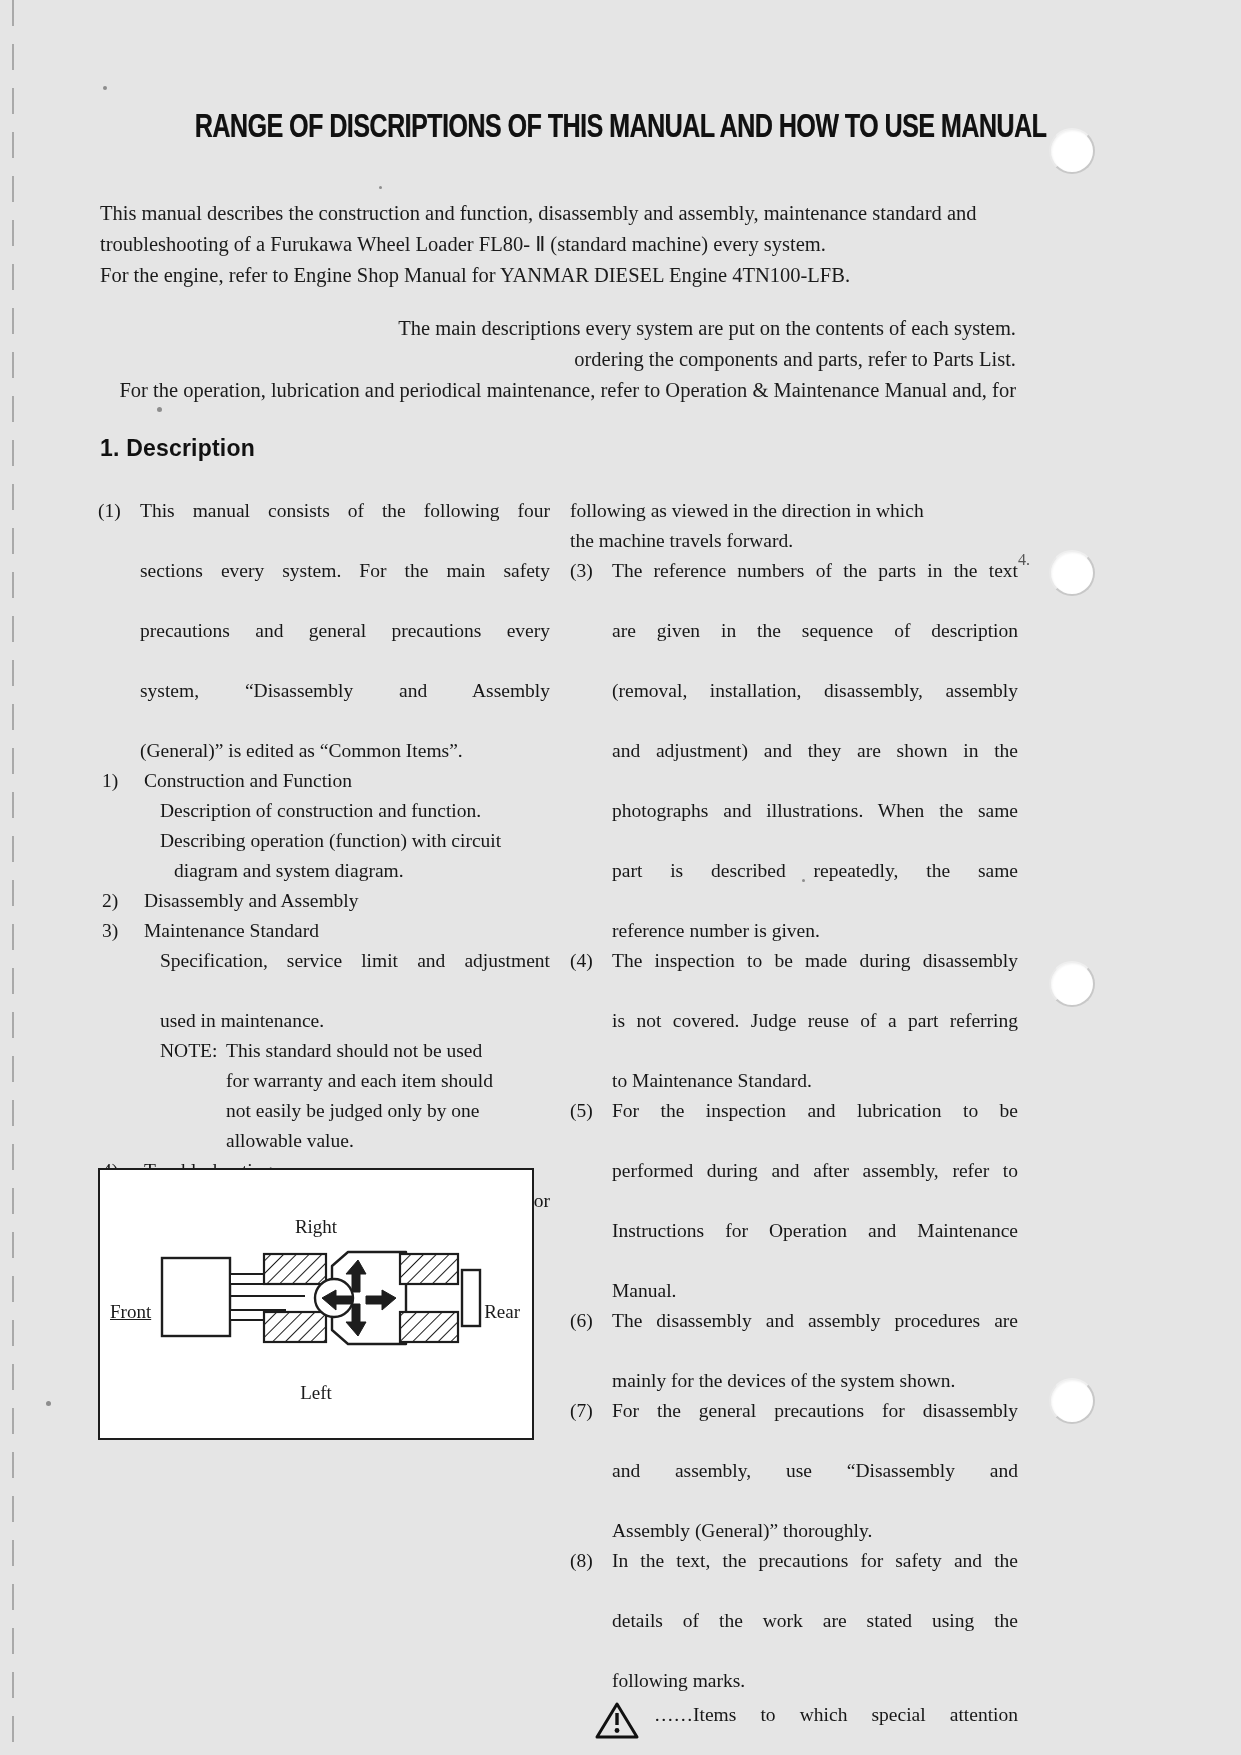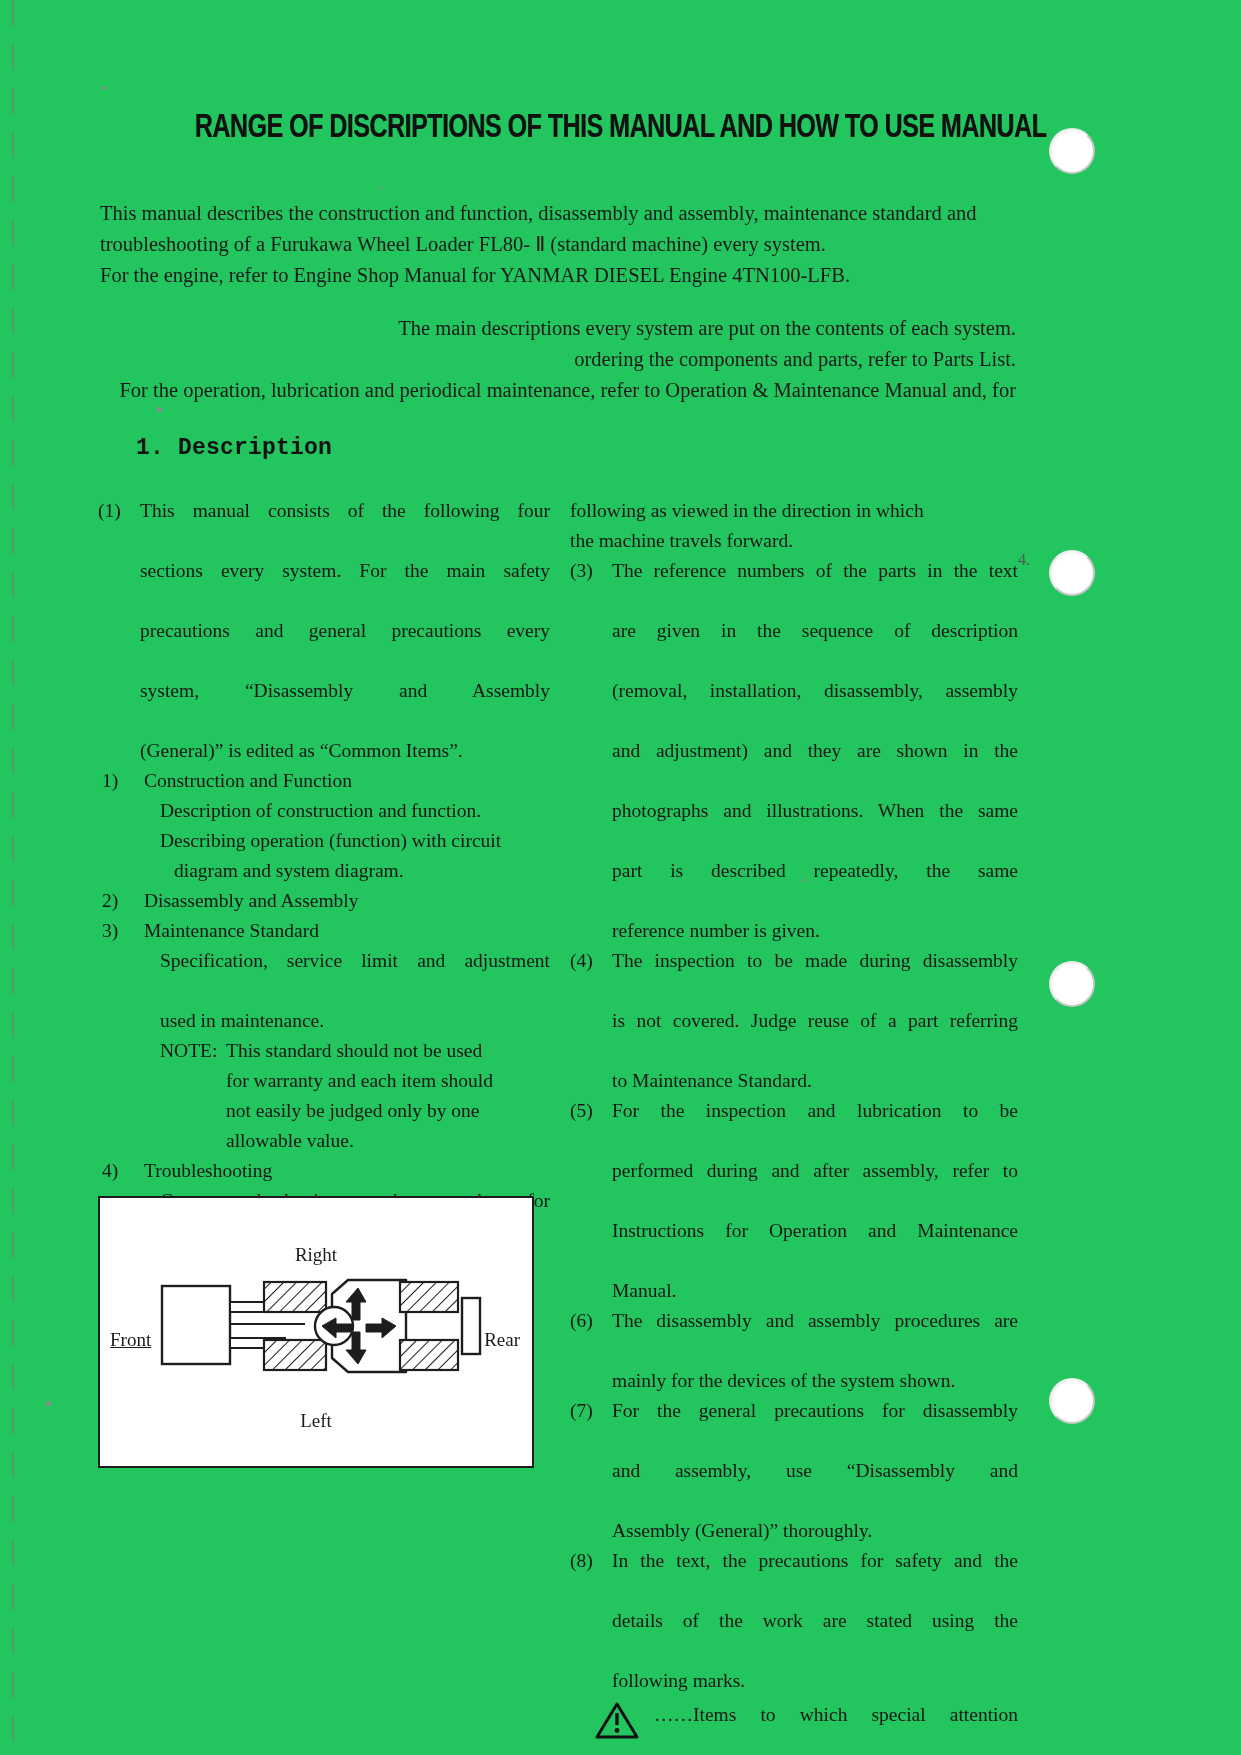--- a/index.html
+++ b/index.html
@@ -8,21 +8,21 @@
     background: #ffffff;
   }
   body {
     font-family: "Liberation Serif", serif;
     color: #171717;
   }
   .page {
     position: relative;
     width: 1241px;
     height: 1755px;
-    background: #22c55e;
+    background: #e5e5e5;
     overflow: hidden;
   }
 
   
   .scan-edge-left {
     position: absolute;
     left: 12px; top: 0; bottom: 0;
     width: 2px;
     background: repeating-linear-gradient(to bottom,
         rgba(120,120,120,0.55) 0px, rgba(120,120,120,0.55) 26px,
@@ -71,26 +71,25 @@
   }
   #intro-a { top: 198px; }
   #intro-b { top: 313px; text-align: right; }
   .intro p { margin: 0; }
 
   
   .section-heading {
     position: absolute;
     left: 100px;
     top: 435px;
-    font-family: Liberation Mono, monospace;
+    font-family: Liberation Sans, sans-serif;
     font-weight: bold;
     font-size: 23px;
     letter-spacing: 0.2px;
     color: #111;
-    margin-left: 36px;
   }
 
   
   .col {
     position: absolute;
     top: 496px;
     font-size: 19.5px;
     line-height: 30px;
   }
   .col-left  { left: 98px;  width: 452px; }
@@ -145,21 +144,21 @@
   .mark-text {
     flex: 1 1 auto;
     text-align: justify;
   }
   .mark-text .lead { display: block; }
 
   
   .diagram {
     position: absolute;
     left: 98px;
-    top: 1196px;
+    top: 1168px;
     width: 432px;
     height: 268px;
     border: 2px solid #1d1d1d;
     background: #fff;
   }
   .diagram svg { display: block; }
   .diag-label {
     position: absolute;
     font-size: 19px;
     color: #1b1b1b;

